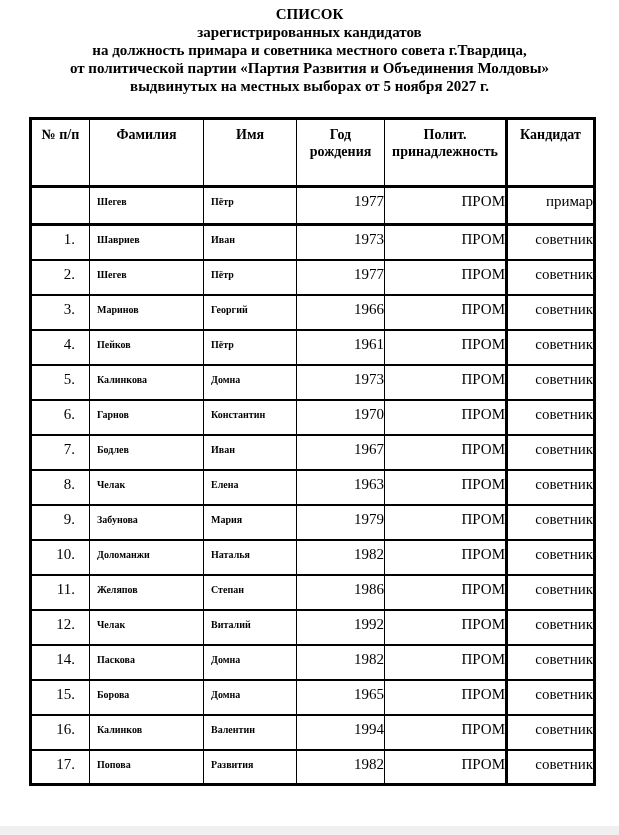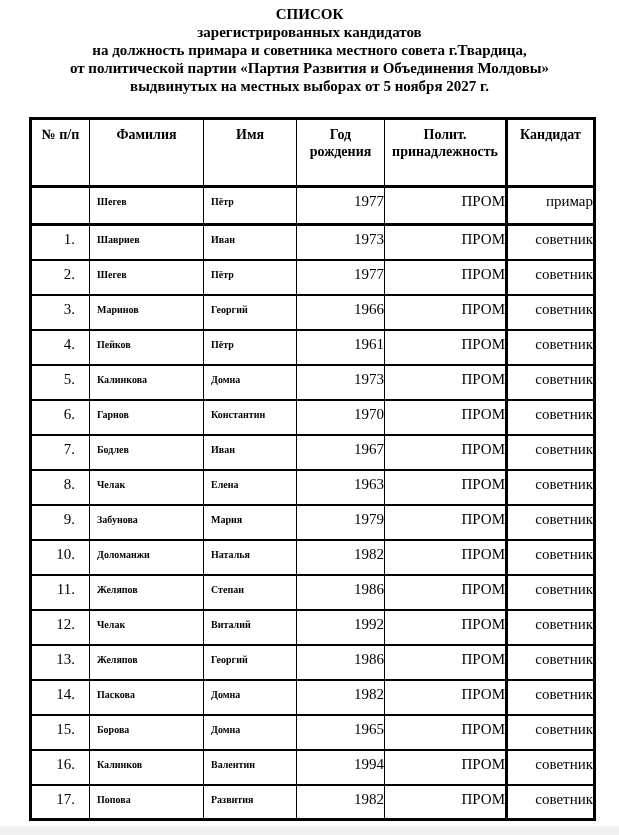--- a/index.html
+++ b/index.html
@@ -207,28 +207,20 @@
   </tr>
       <tr>
     <td class="c-num">12.</td>
     <td class="c-surname">Челак</td>
     <td class="c-name">Виталий</td>
     <td class="c-year">1992</td>
     <td class="c-party">ПРОМ</td>
     <td class="c-role">советник</td>
   </tr>
       <tr>
-    <td class="c-num">13.</td>
-    <td class="c-surname">Желяпов</td>
-    <td class="c-name">Георгий</td>
-    <td class="c-year">1986</td>
-    <td class="c-party">ПРОМ</td>
-    <td class="c-role">советник</td>
-  </tr>
-      <tr>
     <td class="c-num">14.</td>
     <td class="c-surname">Паскова</td>
     <td class="c-name">Домна</td>
     <td class="c-year">1982</td>
     <td class="c-party">ПРОМ</td>
     <td class="c-role">советник</td>
   </tr>
       <tr>
     <td class="c-num">15.</td>
     <td class="c-surname">Борова</td>

